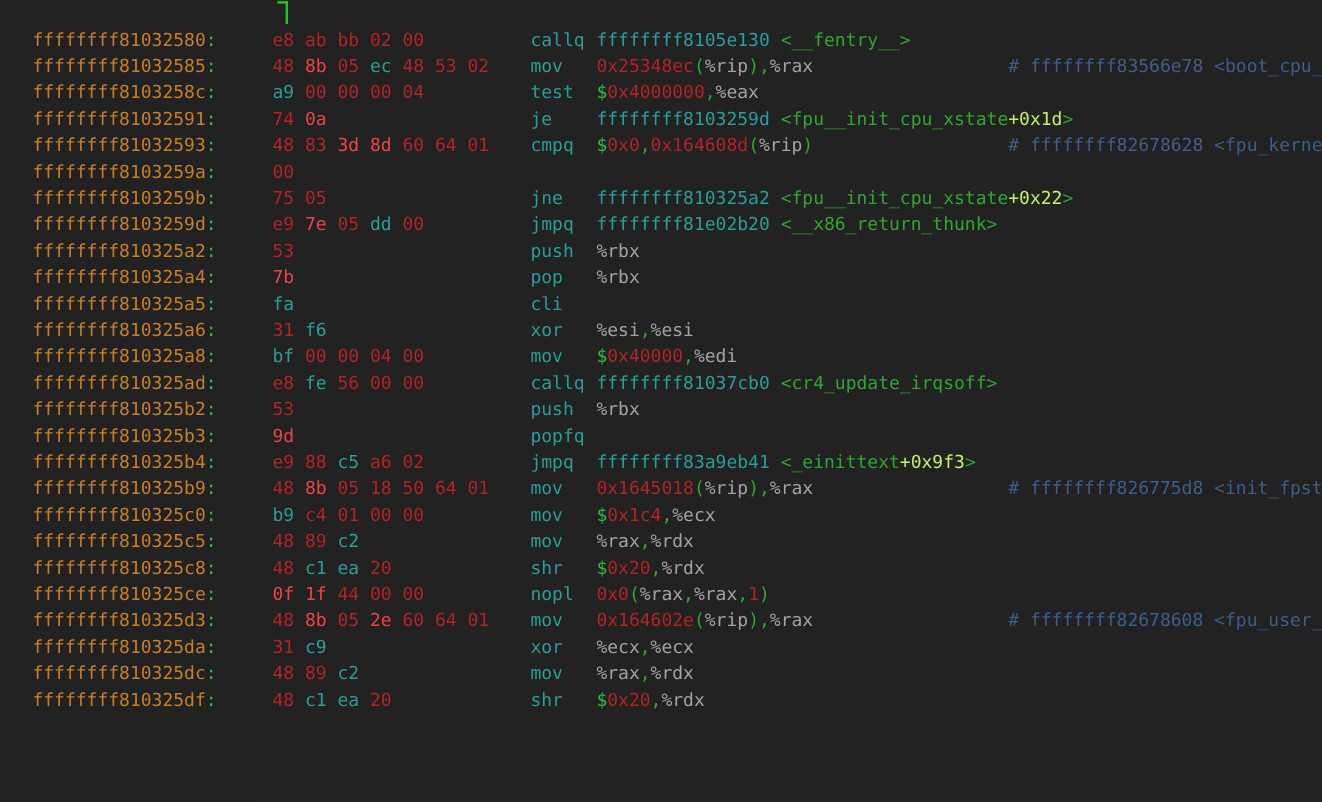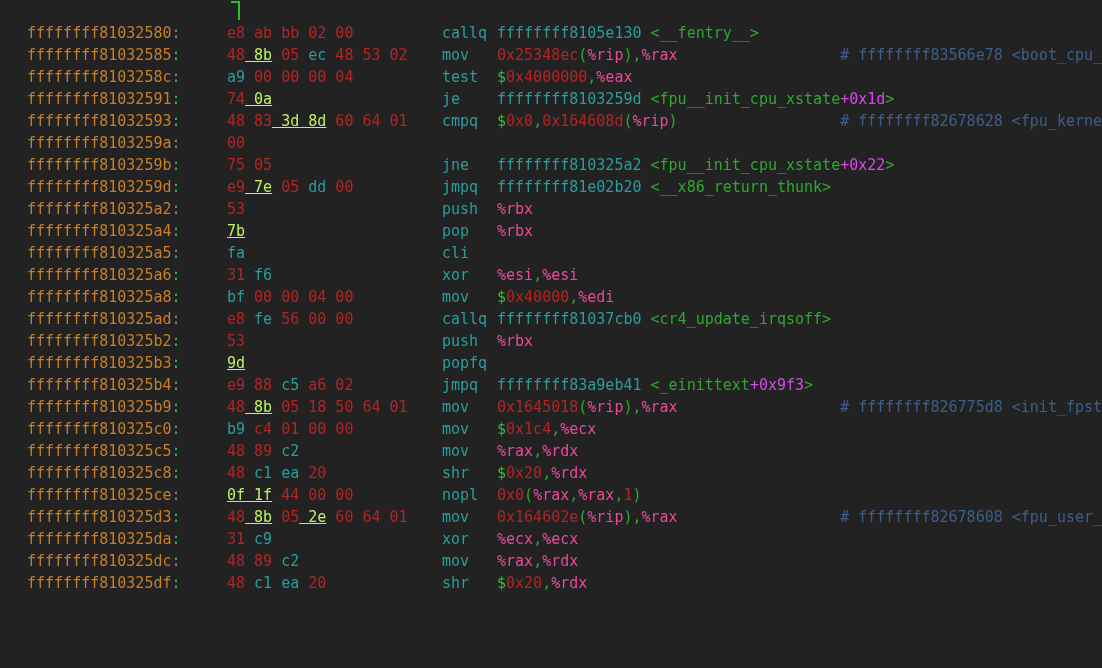--- a/index.html
+++ b/index.html
@@ -43,29 +43,29 @@
   .col-ops    { display: inline-block; }
   .col-cmt    { display: inline-block; }
 
   
   .c-addr     { color: #c77f28; }        
   .c-colon    { color: #2fbf3f; }        
   .c-teal     { color: #2a9d9d; }        
   .c-mnem     { color: #2a9d9d; }        
   .c-cmt      { color: #3d5f8a; }        
   .c-sym      { color: #2fa82f; }        
-  .c-off      { color: #d946ef; }        
+  .c-off      { color: #bef264; }        
   .c-dollar   { color: #2fbf3f; }        
-  .c-reg      { color: #ec4899; }        
+  .c-reg      { color: #a3a3a3; }        
   .c-imm      { color: #b32424; }        
   .c-punct    { color: #2fa82f; }        
 
   
   .b-red   { color: #b32424; }
-  .b-green { color: #bef264; text-decoration: underline; }
+  .b-green { color: #ef4444; }
   .b-teal  { color: #2a9d9d; }
 
   
   #cursor {
     position: absolute;
     left: 204px;
     top: 1px;
     width: 9px;
     height: 19px;
     border: 2px solid #23c423;

